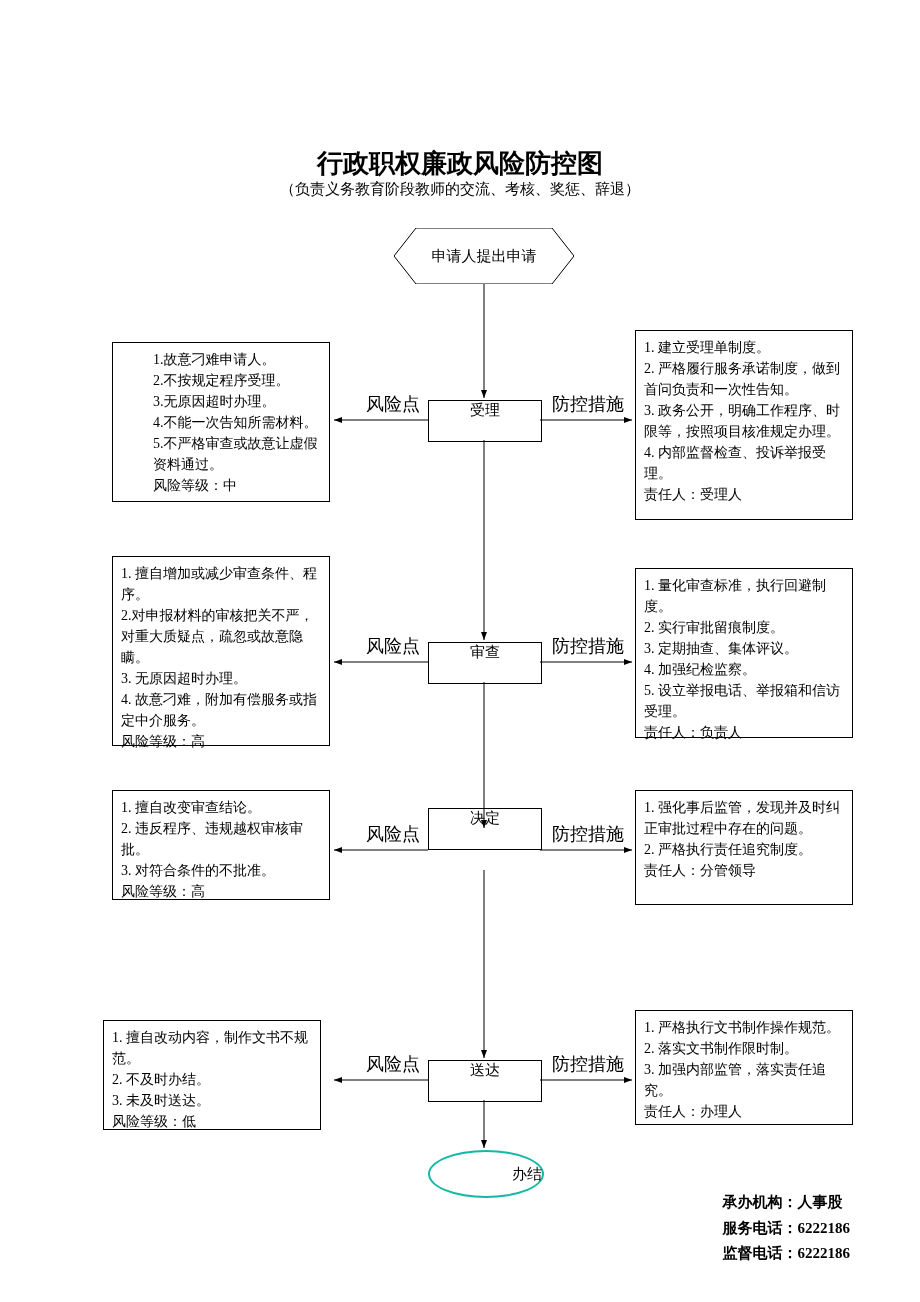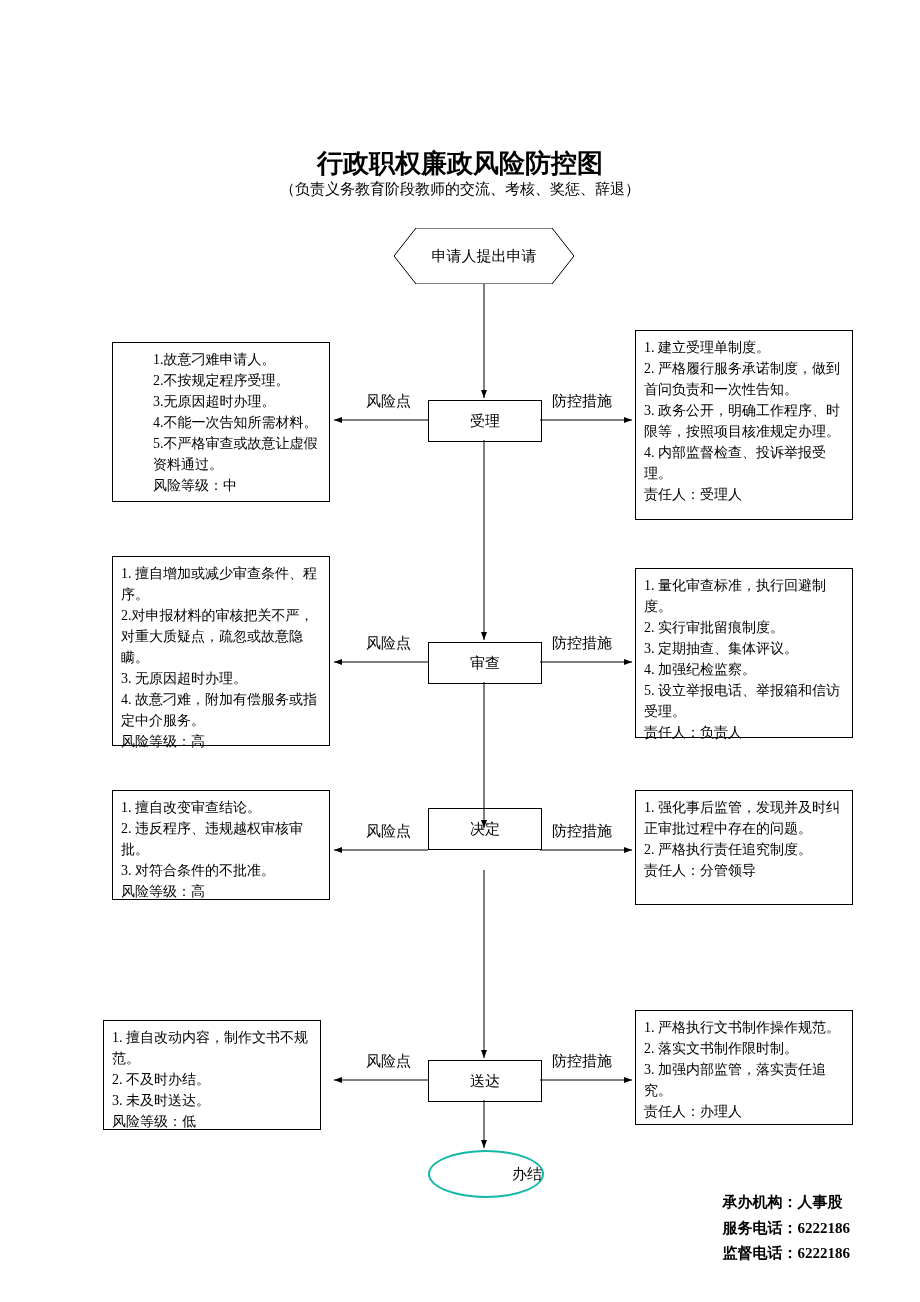--- a/index.html
+++ b/index.html
@@ -43,35 +43,35 @@
     padding: 6px 8px;
     box-sizing: border-box;
     text-align: left;
   }
   .step {
     position: absolute;
     border: 1px solid #000;
     font-size: 15px;
     text-align: center;
     display: flex;
-    align-items: center;
+    align-items: flex-start;
     justify-content: center;
   }
   .oval {
     position: absolute;
     border: 2px solid #14b8a6;
     border-radius: 50% / 50%;
     font-size: 15px;
     display: flex;
     align-items: center;
     justify-content: flex-end;
   }
   .lbl {
     position: absolute;
-    font-size: 15px;
+    font-size: 18px;
   }
   .footer {
     position: absolute;
     right: 70px;
     top: 1190px;
     font-size: 15px;
     font-weight: bold;
     line-height: 1.7;
     text-align: left;
     font-family: Liberation Serif, serif;

